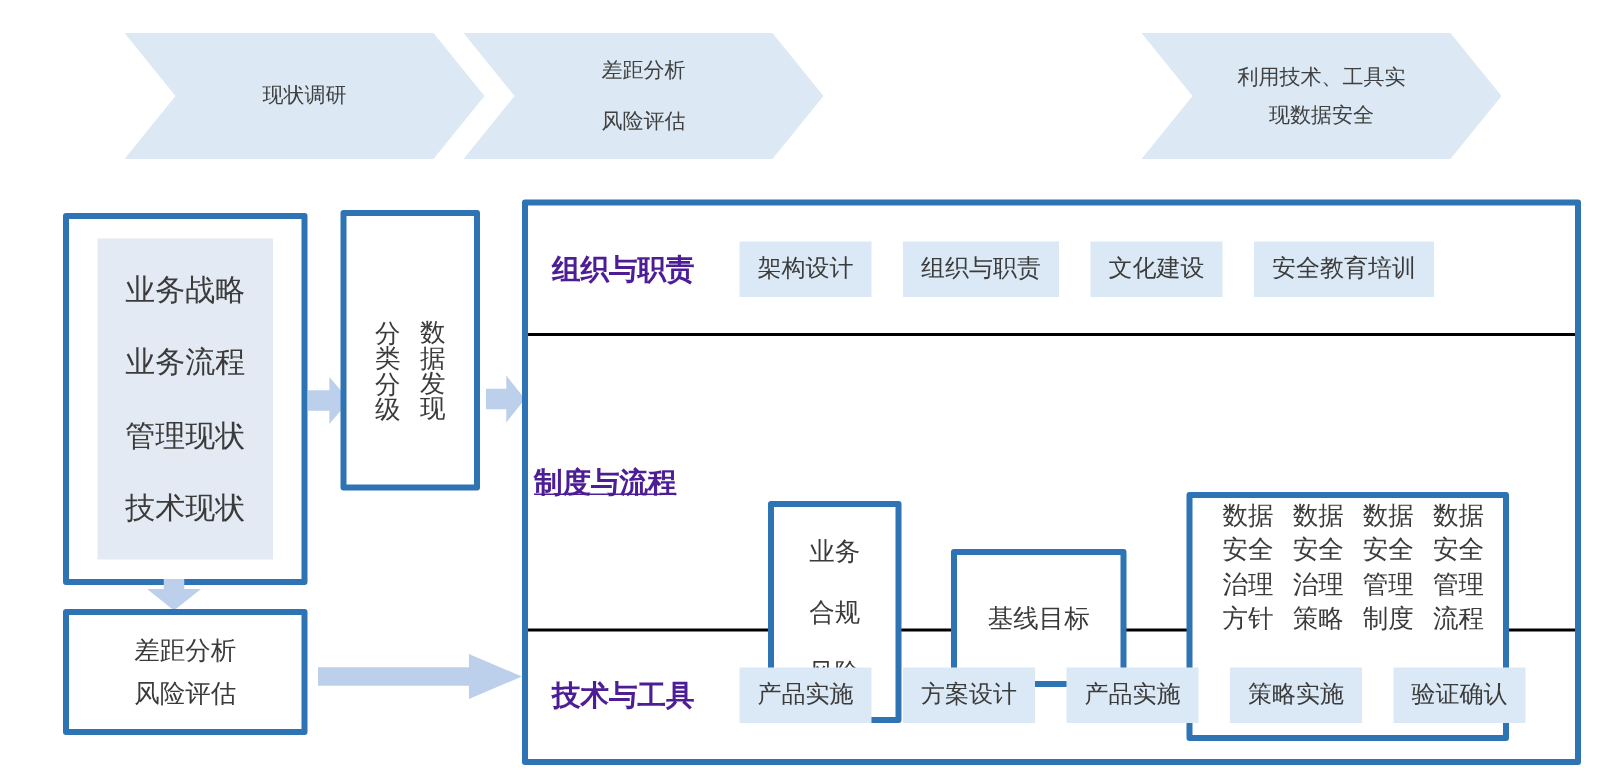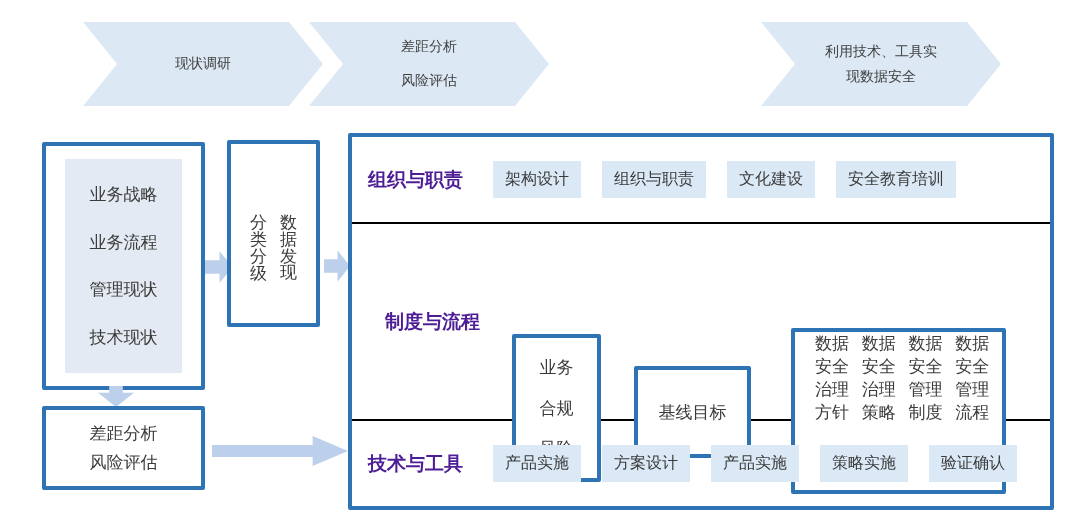--- a/index.html
+++ b/index.html
@@ -19,21 +19,21 @@
   .step4{left:761px;}
   .step4 .line{margin:3.5px 0;}
 
   
   .bluebox{position:absolute;border:4px solid #2E74B5;background:#fff;box-sizing:border-box;border-radius:2px;}
 
   
   .current-box{left:42px;top:142px;width:163px;height:248px;}
   .current-panel{position:absolute;left:19px;right:19px;top:13px;bottom:13px;background:#E3EAF3;
     display:flex;flex-direction:column;justify-content:space-evenly;align-items:center;
-    font-size:17px;color:#3B3B3B;}
+    font-size:20px;color:#3B3B3B;}
 
   
   .class-box{left:227px;top:140px;width:93px;height:187px;display:flex;align-items:center;justify-content:center;gap:13px;}
   .vcol{writing-mode:vertical-rl;text-orientation:upright;font-size:17px;letter-spacing:17px;color:#3B3B3B;line-height:1;}
 
   
   .gap-box{left:42px;top:406px;width:163px;height:84px;display:flex;flex-direction:column;justify-content:center;align-items:center;
     font-size:17px;color:#3B3B3B;}
   .gap-box .line{margin:3px 0;}
 
@@ -58,21 +58,21 @@
   .chips{display:flex;align-items:center;margin-left:30px;gap:21px;justify-content:center;}
   .chip{background:#DBE9F6;color:#3B3B3B;font-size:16px;padding:8px 12px;white-space:nowrap;}
 
   
   .drivers-box{left:160px;top:110px;width:89px;height:148px;display:flex;flex-direction:column;justify-content:space-evenly;align-items:center;
     font-size:17px;color:#3B3B3B;position:absolute;}
   .baseline-box{left:282px;top:142px;width:117px;height:92px;display:flex;align-items:center;justify-content:center;
     font-size:17px;color:#3B3B3B;position:absolute;}
   .docs-box{left:439px;top:104px;width:215px;height:166px;display:flex;flex-direction:row;justify-content:space-evenly;
     padding-left:20px;font-size:17px;color:#3B3B3B;position:absolute;}
-  .policy-title{position:absolute;left:33px;top:50%;transform:translateY(-50%);}
+  .policy-title{position:absolute;left:4px;top:50%;transform:translateY(-50%);text-decoration:underline;}
 </style>
 </head>
 <body>
 
 <div class="canvas">
 
   <div class="chevron step1">
     <span class="line">现状调研</span>
   </div>
   <div class="chevron step2">

